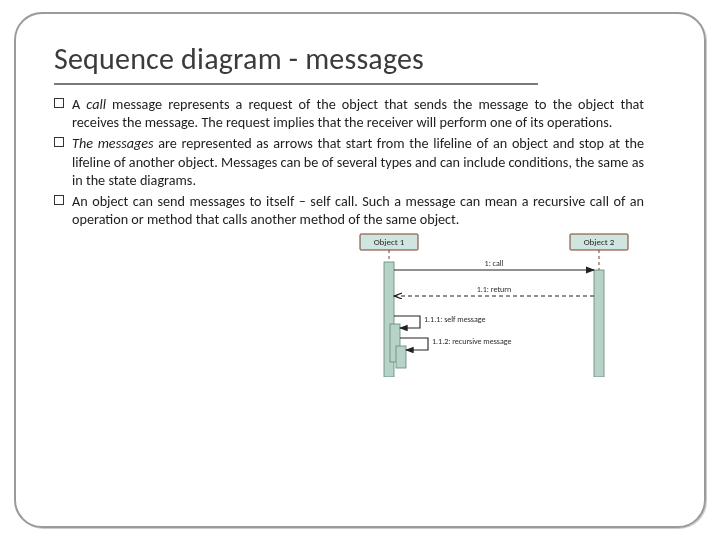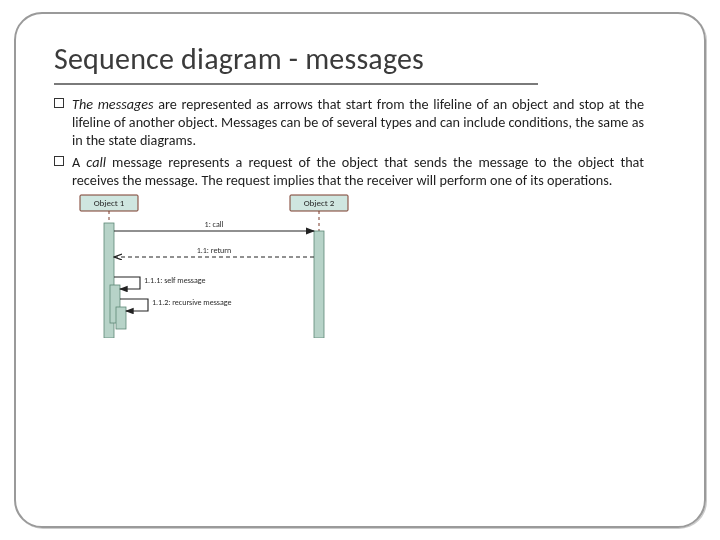--- a/index.html
+++ b/index.html
@@ -48,50 +48,56 @@
     height: 10px;
     border: 1.4px solid #333;
     margin-top: 3px;
     margin-right: 8px;
     background: #fff;
   }
   .bullet .text { flex: 1; }
   .italic { font-style: italic; }
   .diagram-wrap {
     display: flex;
-    justify-content: flex-start;
+    justify-content: flex-end;
     margin-top: 4px;
   }
   svg.diagram { display: block; }
 </style>
 </head>
 <body>
 
 <div class="slide-frame">
 
   <div class="title">Sequence diagram - messages</div>
   <div class="title-underline"></div>
 
   <div class="bullets">
 
     <div class="bullet">
       <span class="marker"></span>
       <span class="text">
-        <span class="italic">The messages</span><span> are represented as arrows that start from the lifeline of an object and stop at the lifeline of another object. Messages can be of several types and can include conditions, the same as in the state diagrams.</span>
+        <span>A </span><span class="italic">call</span><span> message represents a request of the object that sends the message to the object that receives the message. The request implies that the receiver will perform one of its operations.</span>
       </span>
     </div>
 
     <div class="bullet">
       <span class="marker"></span>
       <span class="text">
-        <span>A </span><span class="italic">call</span><span> message represents a request of the object that sends the message to the object that receives the message. The request implies that the receiver will perform one of its operations.</span>
+        <span class="italic">The messages</span><span> are represented as arrows that start from the lifeline of an object and stop at the lifeline of another object. Messages can be of several types and can include conditions, the same as in the state diagrams.</span>
       </span>
     </div>
 
 
+    <div class="bullet">
+      <span class="marker"></span>
+      <span class="text">
+        <span>An object can send messages to itself – self call. Such a message can mean a recursive call of an operation or method that calls another method of the same object.</span>
+      </span>
+    </div>
 
   </div>
 
   <div class="diagram-wrap">
     <svg class="diagram" width="310" height="145" viewBox="0 0 310 145">
       <defs>
         <marker id="arrSolid" markerWidth="8" markerHeight="8" refX="7" refY="3" orient="auto">
           <path d="M0,0 L8,3 L0,6 Z" fill="#222222"></path>
         </marker>
         <marker id="arrOpen" markerWidth="9" markerHeight="9" refX="8" refY="3" orient="auto">

